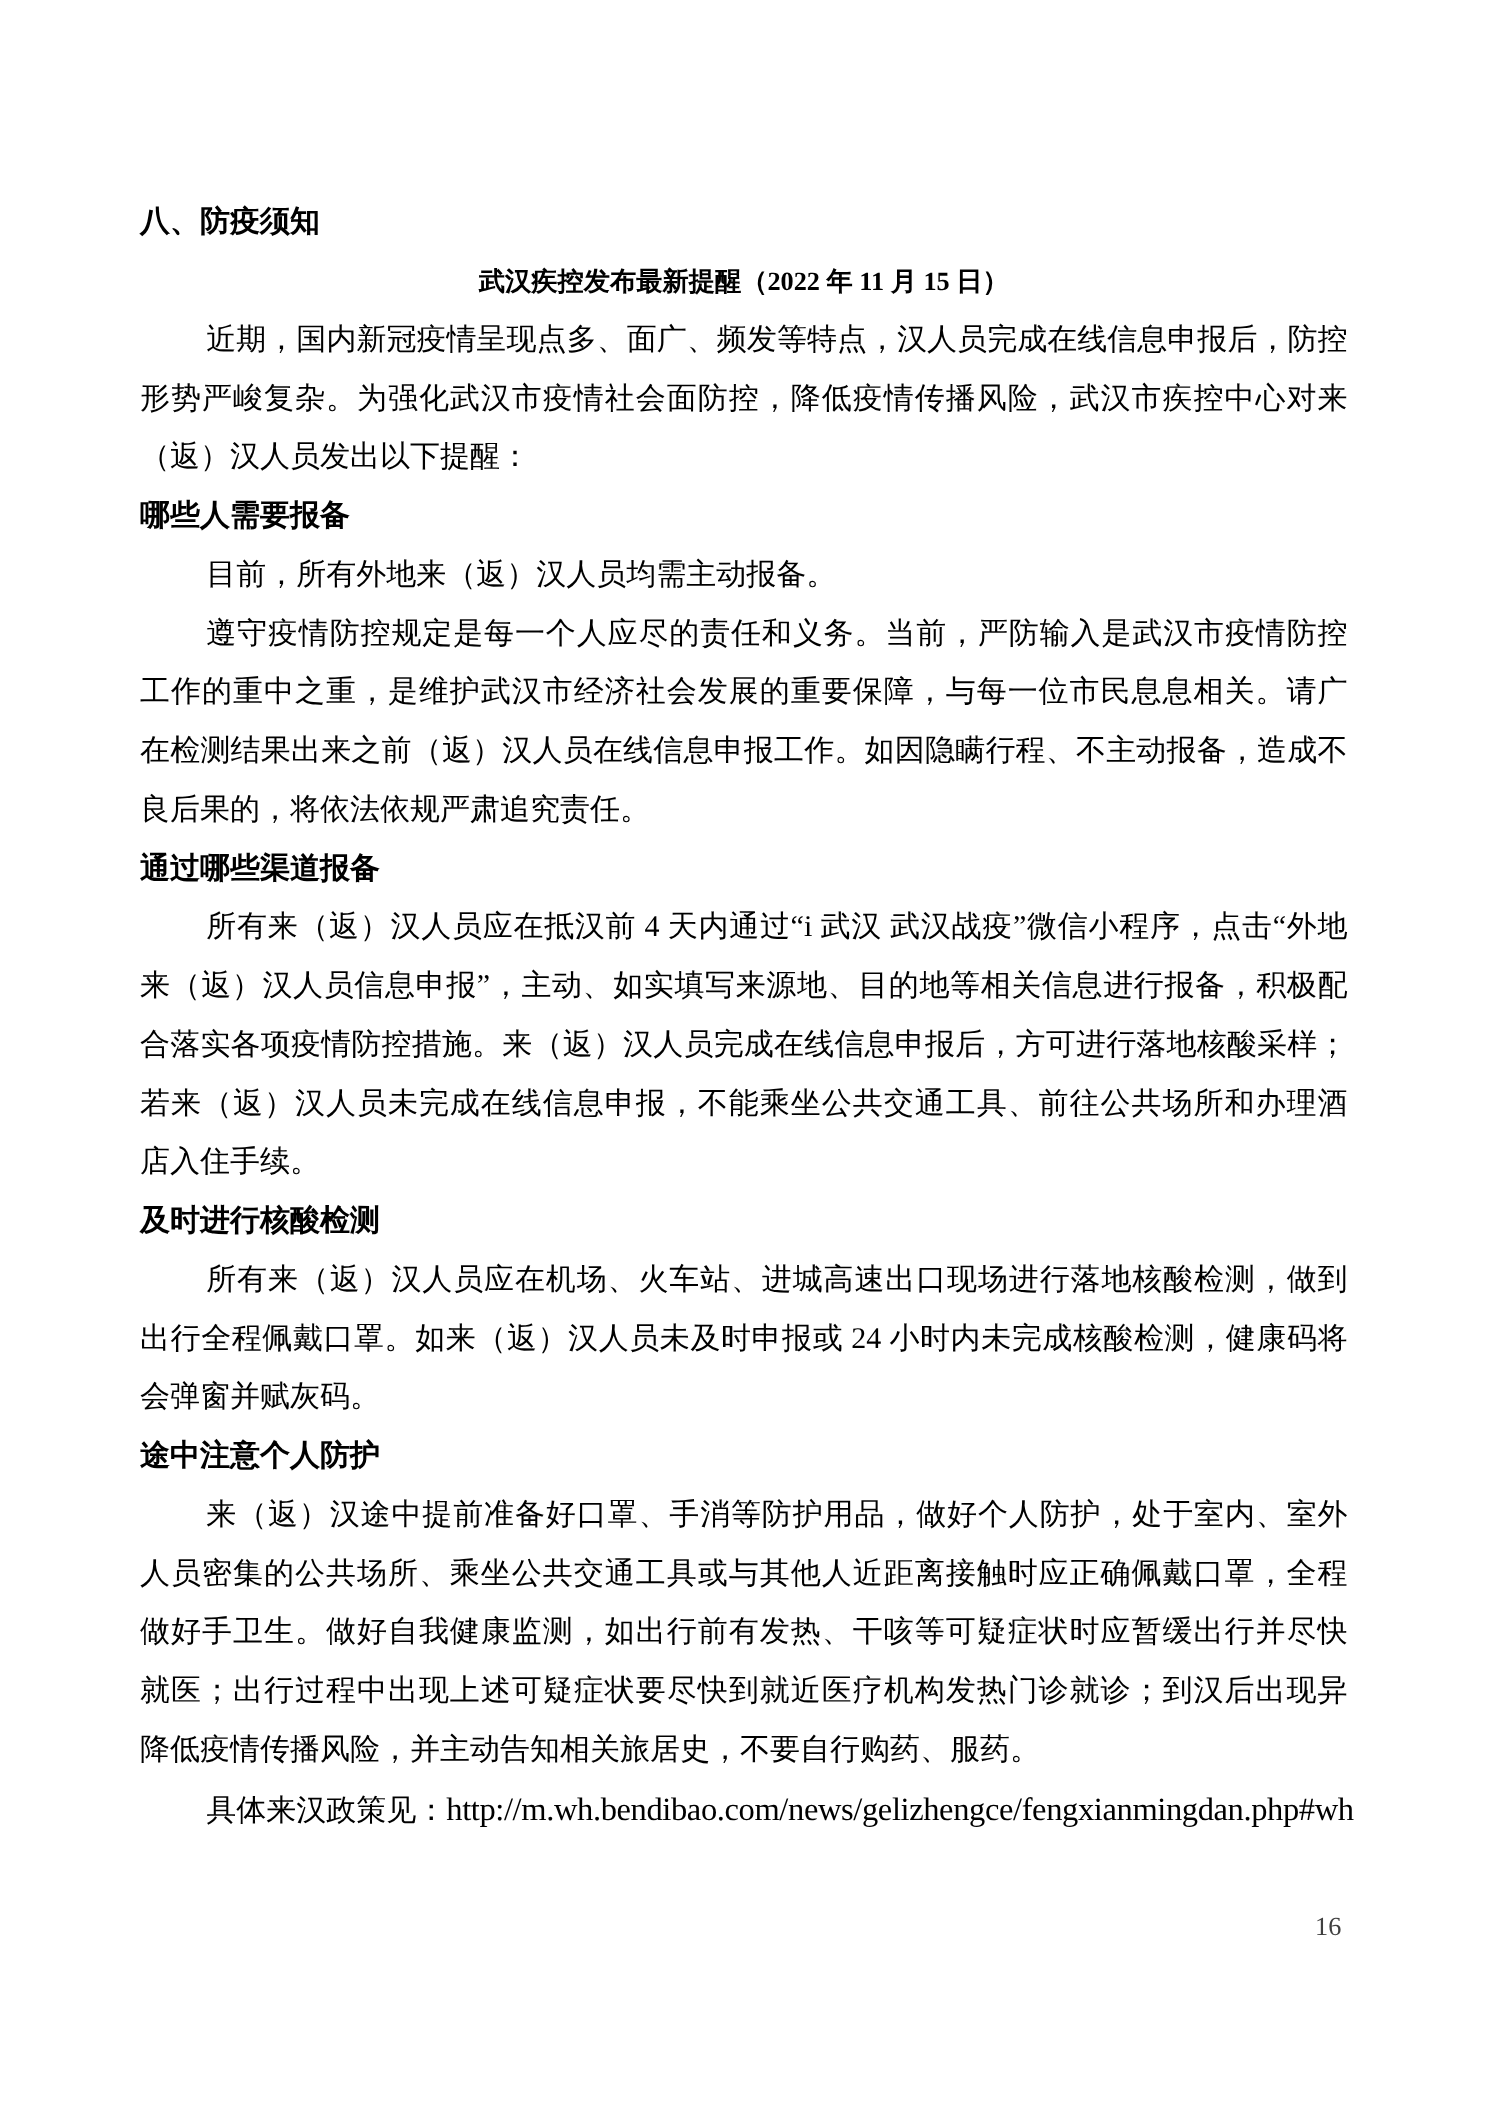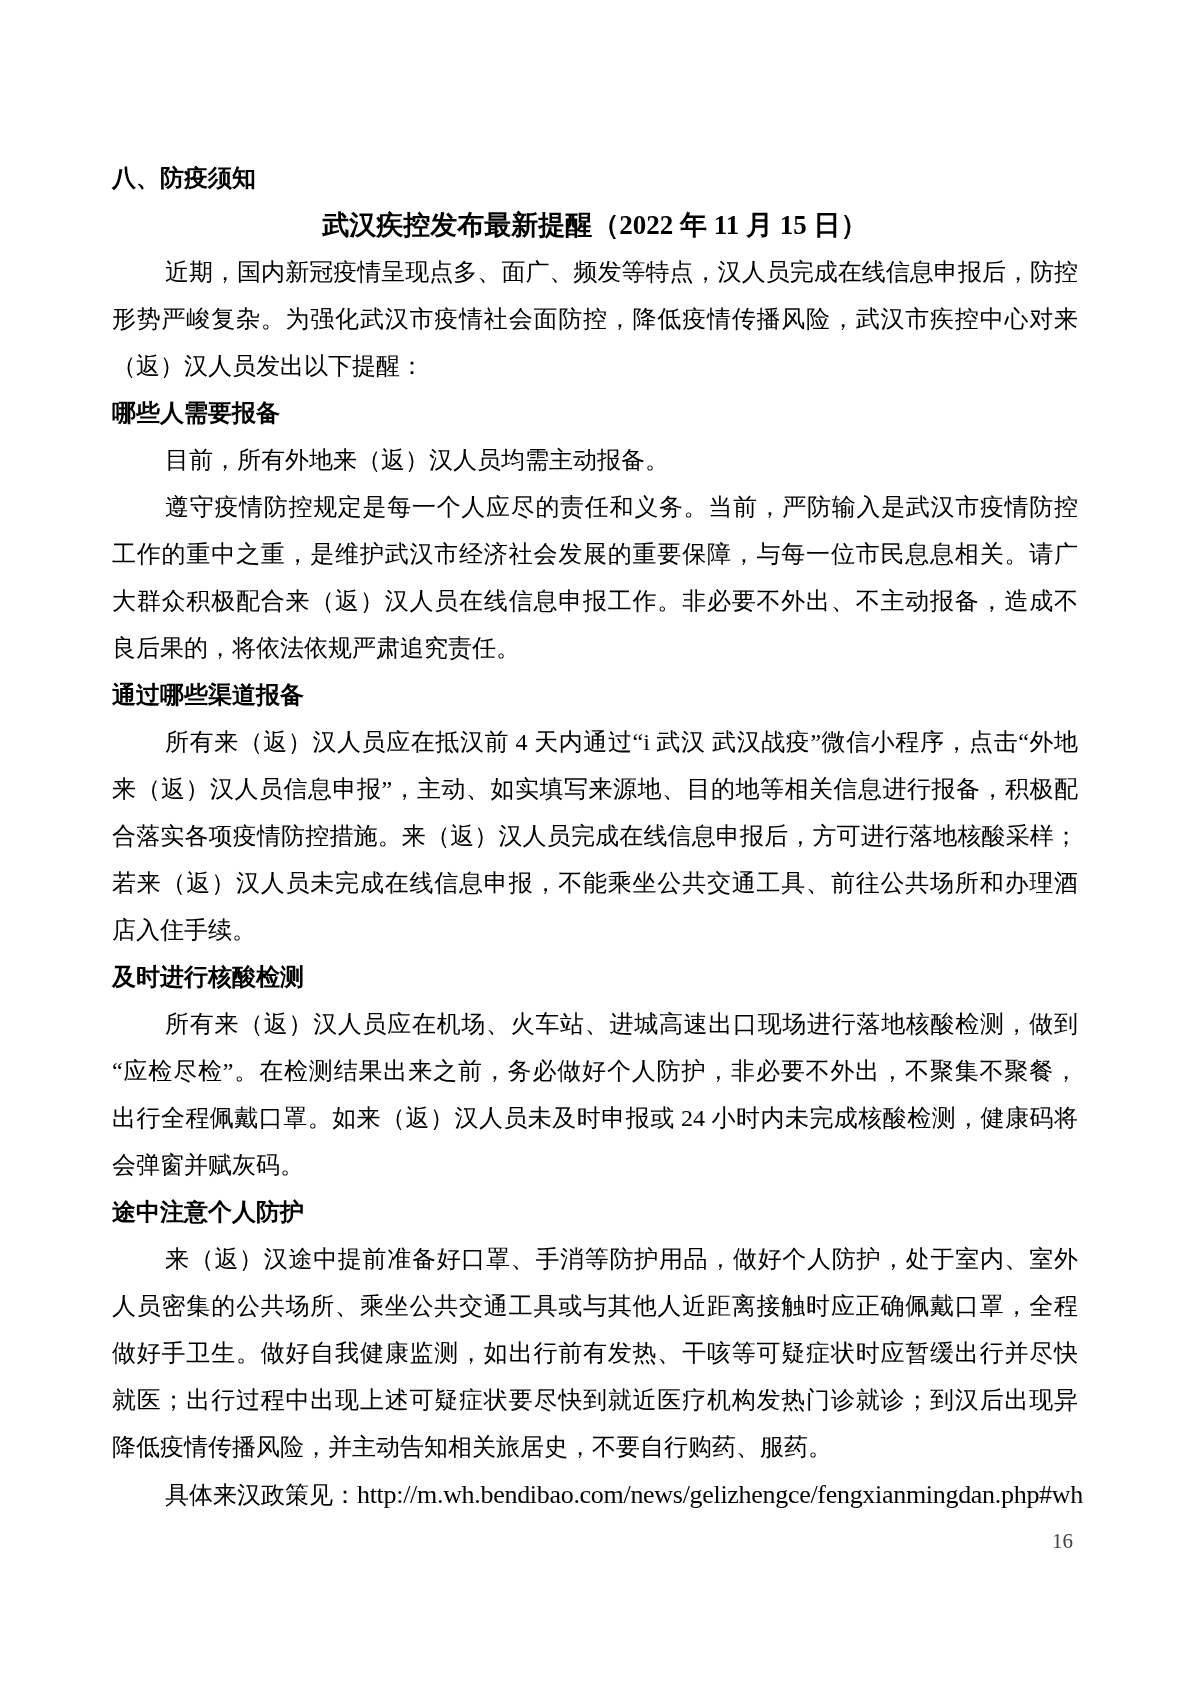--- a/index.html
+++ b/index.html
@@ -33,21 +33,21 @@
   .ind { text-indent: 53px; }
   .fit {
     text-align: justify;
     text-align-last: justify;
     text-justify: inter-character;
   }
   .center {
     text-align: center;
     text-align-last: center;
   }
-  .title-line { font-size: 27px; }
+  .title-line { font-size: 21px; }
   .nowrap { white-space: nowrap; }
   .url {
     font-size: 26px;
     letter-spacing: -0.3px;
   }
   .footer {
     position: absolute;
     top: 1524px;
     right: 118px;
     font-size: 21px;
@@ -66,33 +66,32 @@
     <div class="line bold center title-line">武汉疾控发布最新提醒（2022 年 11 月 15 日）</div>
 
     <div class="line ind fit">近期，国内新冠疫情呈现点多、面广、频发等特点，汉人员完成在线信息申报后，防控</div>
     <div class="line fit">形势严峻复杂。为强化武汉市疫情社会面防控，降低疫情传播风险，武汉市疾控中心对来</div>
     <div class="line">（返）汉人员发出以下提醒：</div>
 
     <div class="line bold">哪些人需要报备</div>
     <div class="line ind">目前，所有外地来（返）汉人员均需主动报备。</div>
     <div class="line ind fit">遵守疫情防控规定是每一个人应尽的责任和义务。当前，严防输入是武汉市疫情防控</div>
     <div class="line fit">工作的重中之重，是维护武汉市经济社会发展的重要保障，与每一位市民息息相关。请广</div>
-    <div class="line fit">大群众积极配合来（返）汉人员在线信息申报工作。非必要不外出、不主动报备，造成不</div>
+    <div class="line fit">在检测结果出来之前（返）汉人员在线信息申报工作。如因隐瞒行程、不主动报备，造成不</div>
     <div class="line">良后果的，将依法依规严肃追究责任。</div>
 
     <div class="line bold">通过哪些渠道报备</div>
     <div class="line ind fit">所有来（返）汉人员应在抵汉前 4 天内通过“i 武汉  武汉战疫”微信小程序，点击“外地</div>
     <div class="line fit">来（返）汉人员信息申报”，主动、如实填写来源地、目的地等相关信息进行报备，积极配</div>
     <div class="line fit">合落实各项疫情防控措施。来（返）汉人员完成在线信息申报后，方可进行落地核酸采样；</div>
     <div class="line fit">若来（返）汉人员未完成在线信息申报，不能乘坐公共交通工具、前往公共场所和办理酒</div>
     <div class="line">店入住手续。</div>
 
     <div class="line bold">及时进行核酸检测</div>
     <div class="line ind fit">所有来（返）汉人员应在机场、火车站、进城高速出口现场进行落地核酸检测，做到</div>
-    <div class="line fit">“应检尽检”。在检测结果出来之前，务必做好个人防护，非必要不外出，不聚集不聚餐，</div>
     <div class="line fit">出行全程佩戴口罩。如来（返）汉人员未及时申报或 24 小时内未完成核酸检测，健康码将</div>
     <div class="line">会弹窗并赋灰码。</div>
 
     <div class="line bold">途中注意个人防护</div>
     <div class="line ind fit">来（返）汉途中提前准备好口罩、手消等防护用品，做好个人防护，处于室内、室外</div>
     <div class="line fit">人员密集的公共场所、乘坐公共交通工具或与其他人近距离接触时应正确佩戴口罩，全程</div>
     <div class="line fit">做好手卫生。做好自我健康监测，如出行前有发热、干咳等可疑症状时应暂缓出行并尽快</div>
     <div class="line fit">就医；出行过程中出现上述可疑症状要尽快到就近医疗机构发热门诊就诊；到汉后出现异</div>
     <div class="line">降低疫情传播风险，并主动告知相关旅居史，不要自行购药、服药。</div>
 

